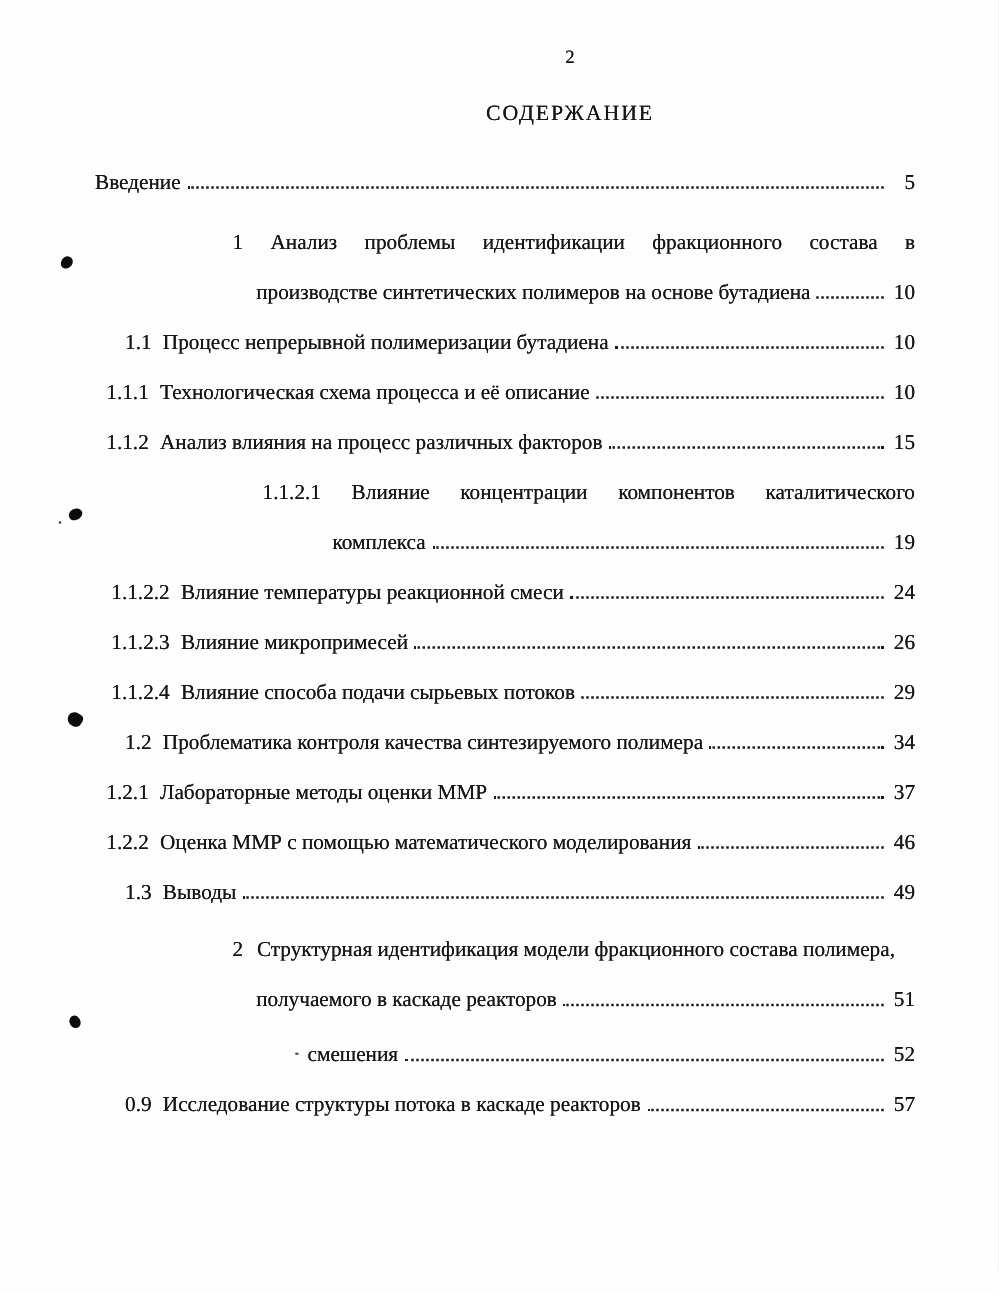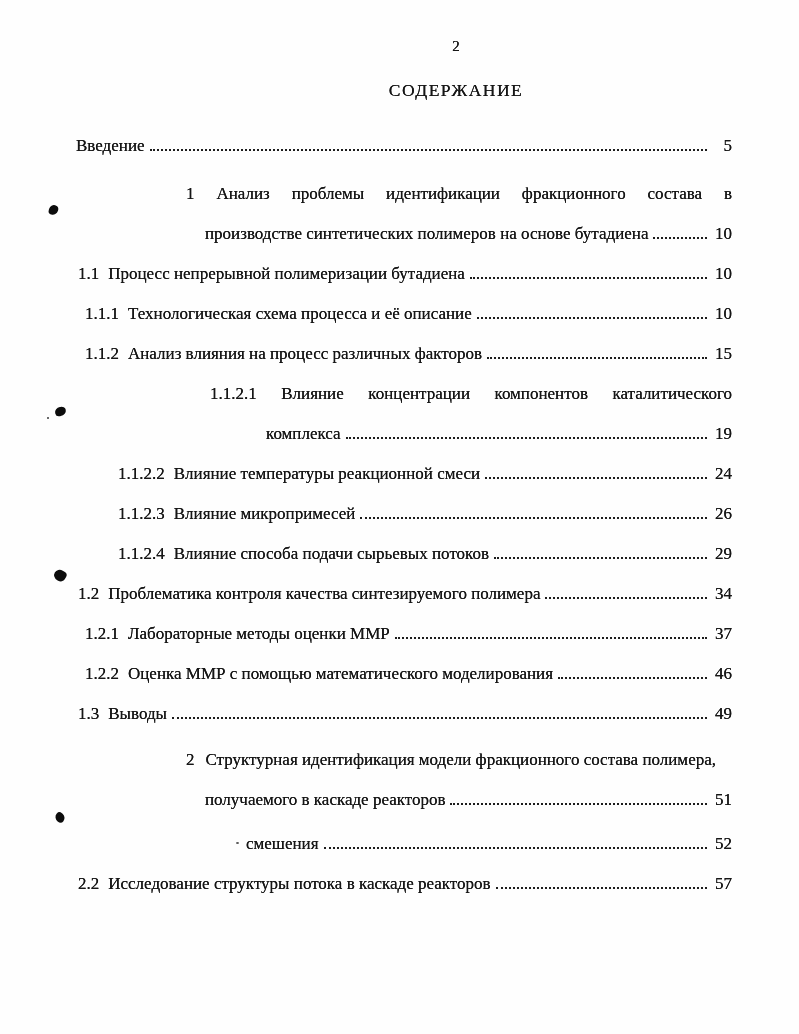--- a/index.html
+++ b/index.html
@@ -51,23 +51,23 @@
   .leader{
     flex:1 1 auto;
     min-width:12px;
     height:2px;
     border-bottom:2.2px dotted #1c1c1c;
     margin:0 3px 0 5px;
   }
   .pg{min-width:22px;text-align:right;flex:0 0 auto;}
   .pl-intro{padding-left:76px;}
   .pl-l1{padding-left:186px;}
-  .pl-l2{padding-left:78px;justify-content:flex-end;}
+  .pl-l2{padding-left:100px;justify-content:flex-end;}
   .pl-l3{padding-left:85px;}
-  .pl-l4{padding-left:118px;}
+  .pl-l4{padding-left:89px;}
   .jrow.pl-l1{padding-left:186px;}
   .jrow.pl-l4{padding-left:210px;}
   .pl-cont{padding-left:205px;justify-content:flex-end;}
   .pl-cont-deep{padding-left:266px;}
   .pl-cont-mid{padding-left:246px;}
   .mt8{margin-top:8px;}
   .mt6{margin-top:6px;}
   .mt4{margin-top:4px;}
   .speck{
     position:absolute;
@@ -205,21 +205,21 @@
 
     <div class="entry mt4">
       <div class="row pl-cont-mid">
         <span class="lbl">смешения</span>
         <span class="leader"></span>
         <span class="pg">52</span>
       </div>
     </div>
 
     <div class="row pl-l2">
-      <span class="num">2.2</span>
+      <span class="num">0.9</span>
       <span class="lbl">Исследование структуры потока в каскаде реакторов</span>
       <span class="leader"></span>
       <span class="pg">57</span>
     </div>
 
   </div>
 
   <div class="speck s1"></div>
   <div class="speck s2"></div>
   <div class="microdot m1"></div>

